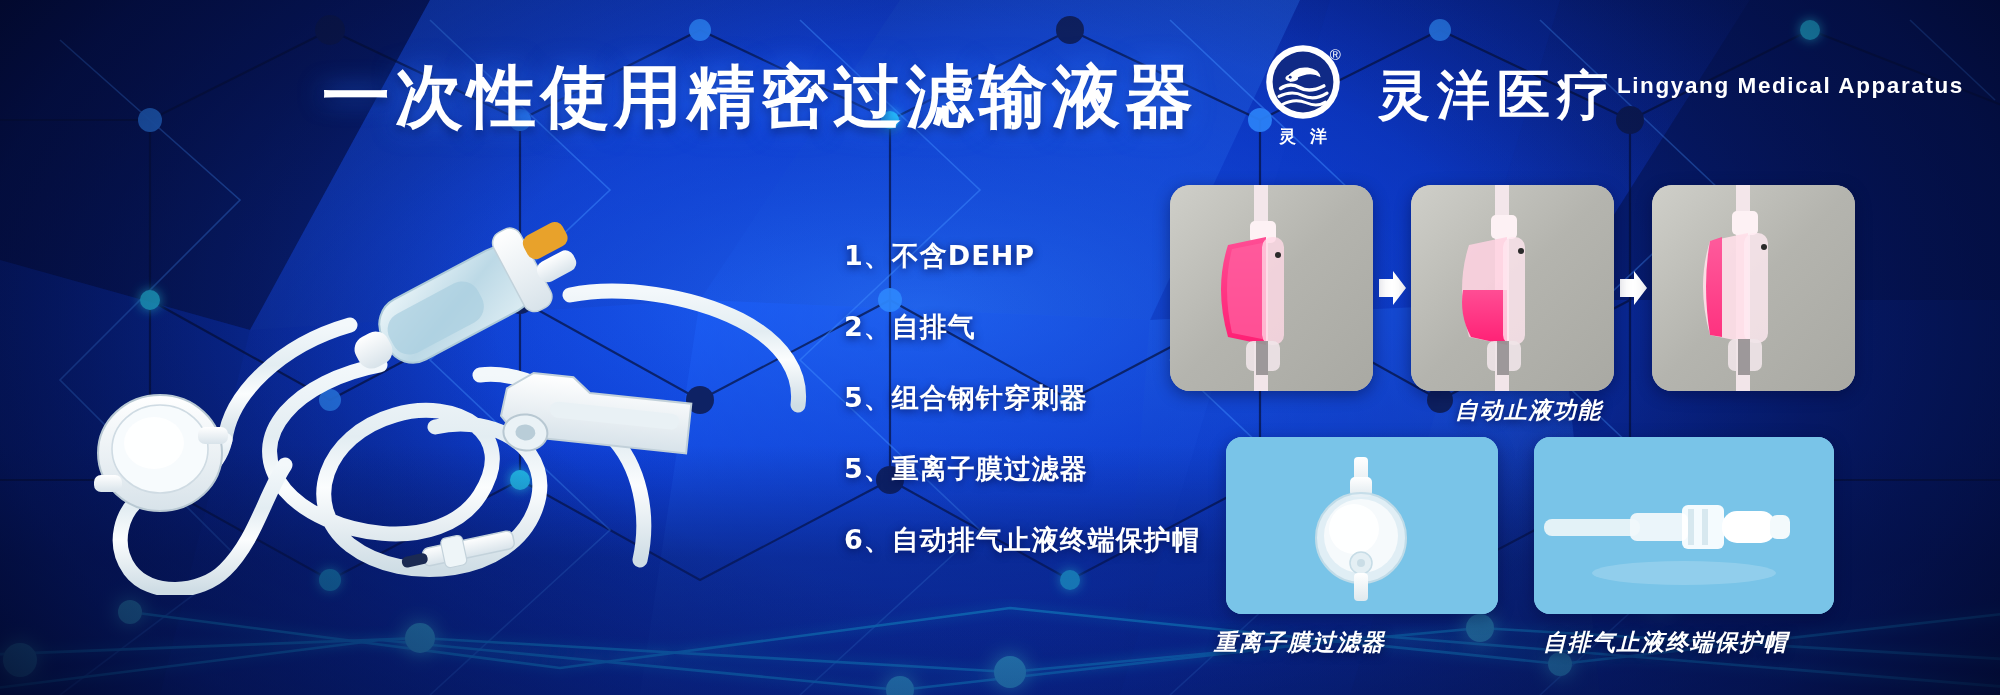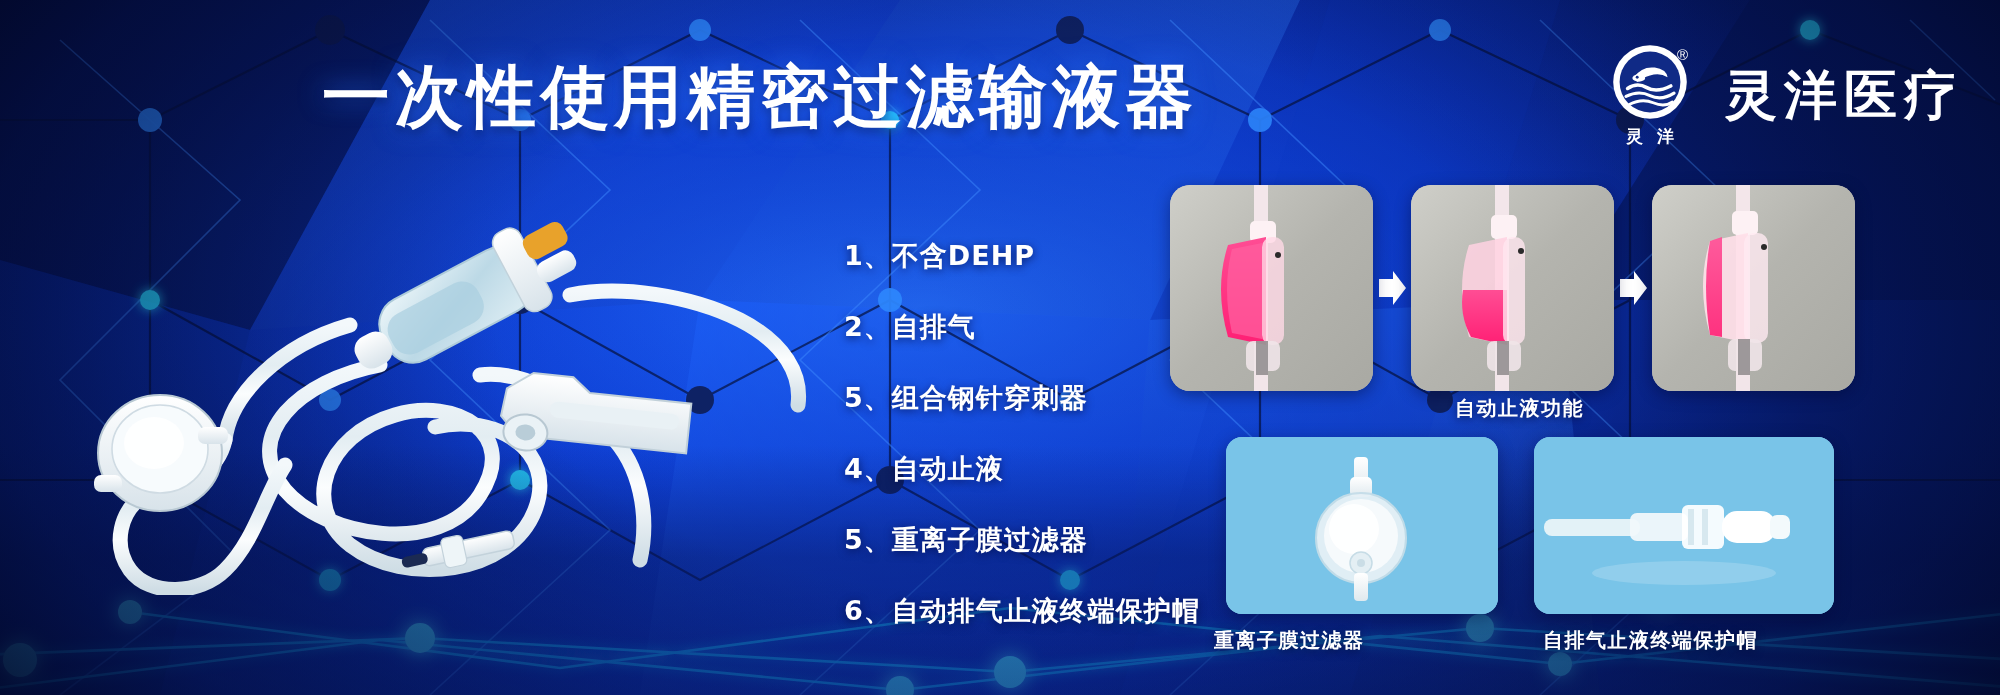--- a/index.html
+++ b/index.html
@@ -56,23 +56,24 @@
   .product{ position:absolute; left:50px; top:165px; width:760px; height:430px; }
 
   
   .photo-row{ position:absolute; left:1170px; top:185px; display:flex; align-items:center; }
   .photo{ width:203px; height:206px; border-radius:20px; overflow:hidden; position:relative;
           background:#b9b9b5; box-shadow:0 4px 16px rgba(0,8,50,.45); }
   .arrow{ width:38px; display:flex; align-items:center; justify-content:center; }
   .arrow svg{ display:block; }
 
   .cap{
-    position:absolute; color:#fff; font-weight:bold; font-size:20px; letter-spacing:1.5px;
+    position:absolute; color:#fff; font-weight:bold; font-size:23px; letter-spacing:1.5px;
     white-space:nowrap; font-family:"DejaVu Sans","Liberation Sans",sans-serif;
     text-shadow:0 2px 8px rgba(0,10,60,.8);
+    font-style:italic;
   }
   .cap-stop{ left:1455px; top:395px; }
   .cap-filter{ left:1214px; top:627px; }
   .cap-prot{ left:1543px; top:627px; }
 
   .panel-row{ position:absolute; left:1226px; top:437px; display:flex; gap:36px; }
   .lpanel{ width:272px; height:177px; border-radius:16px; background:#79c4e8; position:relative; overflow:hidden;
            box-shadow:0 4px 16px rgba(0,8,50,.4); }
   .lpanel.wide{ width:300px; }
 </style>
@@ -219,20 +220,21 @@
           <path d="M30 44 Q40 30 56 32 Q70 34 72 44 Q62 38 50 42 Q40 45 34 50 Z" fill="#fff"></path>
           <ellipse cx="36" cy="45" rx="8" ry="4.6" fill="#fff"></ellipse>
           <circle cx="34" cy="44" r="1.8" fill="#102a86"></circle>
         </svg>
         <span class="brand-reg">®</span>
       </div>
       <div class="brand-sub">灵洋</div>
     </div>
     <div class="brand-text">
       <div class="brand-cn">灵洋医疗</div>
+      <div class="brand-en">Lingyang Medical Apparatus</div>
     </div>
   </div>
 
   <div class="product">
     <svg viewBox="0 0 760 430" width="760" height="430">
       <defs>
         <linearGradient id="tub" x1="0" y1="0" x2="0" y2="1">
           <stop offset="0" stop-color="#f3f8fb"></stop>
             <stop offset=".35" stop-color="#e3edf2"></stop>
           <stop offset=".6" stop-color="#fbfdfe"></stop>
@@ -287,21 +289,20 @@
         <rect x="392" y="366" width="22" height="30" rx="5" fill="#eef5f8" stroke="#c3d2db" stroke-width="1.2"></rect>
         <rect x="350" y="376" width="26" height="11" rx="5" fill="#1b2a52"></rect>
       </g>
     </svg>
   </div>
 
   <div class="features">
     <div class="feature">1、不含DEHP</div>
     <div class="feature">2、自排气</div>
     <div class="feature">5、组合钢针穿刺器</div>
-    <div class="feature">4、自动止液</div>
     <div class="feature">5、重离子膜过滤器</div>
     <div class="feature">6、自动排气止液终端保护帽</div>
   </div>
 
   <div class="photo-row">
 
     <div class="photo">
       <svg viewBox="0 0 203 206" width="203" height="206">
         <defs>
           <linearGradient id="bg1" x1="0" y1="0" x2="1" y2="1">

